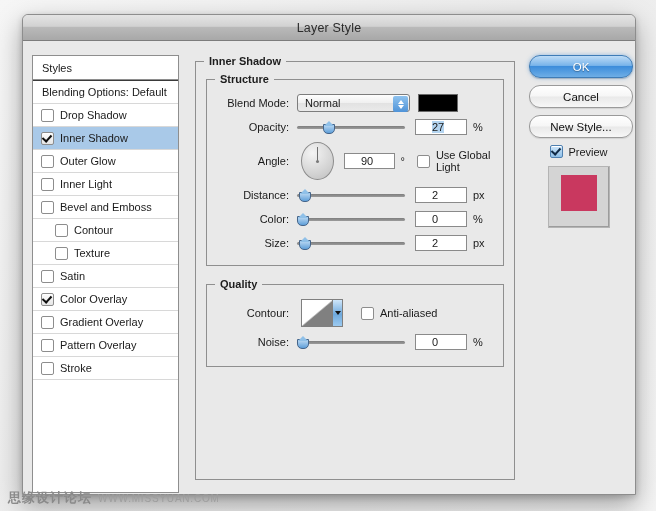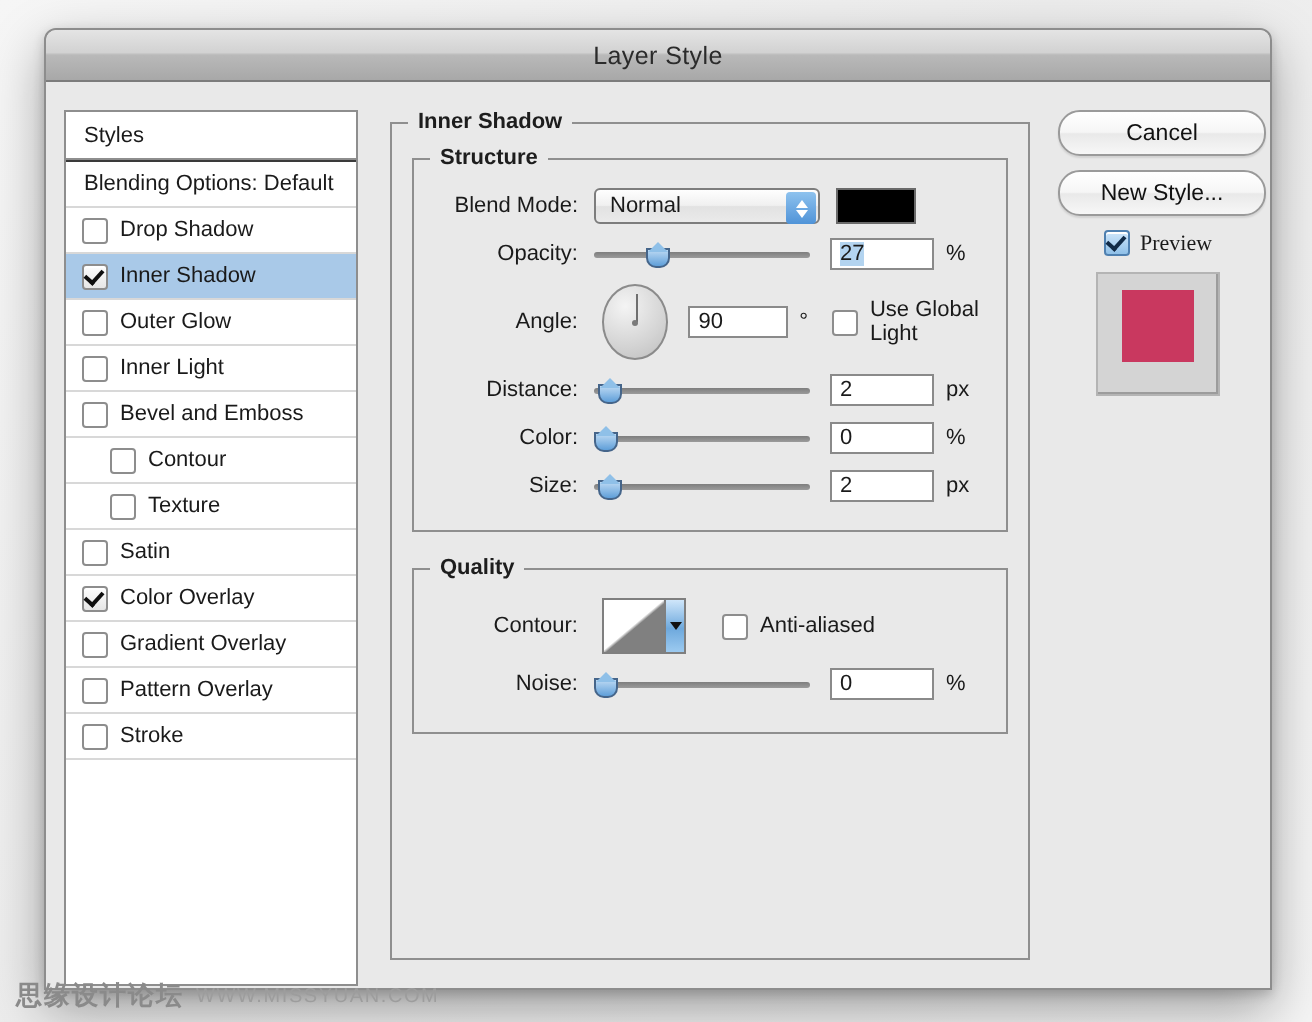--- a/index.html
+++ b/index.html
@@ -94,21 +94,21 @@
   .thumb{position:absolute;top:1px;width:12px;height:12px;}
   .thumb:before{content:"";position:absolute;left:0;top:3px;width:10px;height:8px;
     background:linear-gradient(to bottom,#bcd9f3,#5f9fd9);border:1px solid #45658a;
     border-radius:0 0 5px 5px;}
   .thumb:after{content:"";position:absolute;left:1px;top:0px;width:0;height:0;
     border-left:5px solid transparent;border-right:5px solid transparent;
     border-bottom:5px solid #8fc0e8;}
 
   .numfield{
     width:52px;height:16px;border:1px solid #8a8a8a;background:#fff;margin-left:10px;
-    font-size:11px;display:flex;align-items:center;padding-left:4px;box-sizing:border-box;
+    font-size:11px;display:flex;align-items:center;padding-left:16px;box-sizing:border-box;
   }
   .numfield.sel > span{background:#b3d4f0;}
   .unit{margin-left:6px;font-size:11px;}
 
   
   .dial{width:36px;height:36px;border-radius:50%;
     background:radial-gradient(circle at 34% 28%,#f4f4f4,#d3d3d3 62%,#bdbdbd 100%);
     border:1px solid #8b8b8b;position:relative;margin-left:4px;}
   .dial .needle{position:absolute;left:50%;top:4px;width:1px;height:14px;background:#6f6f6f;}
   .dial .hub{position:absolute;left:50%;top:50%;width:3px;height:3px;margin:-1.5px 0 0 -1.5px;
@@ -134,21 +134,21 @@
     font-size:11.5px;color:#111;margin-bottom:7px;
     background:linear-gradient(to bottom,#ffffff 0%,#f6f6f6 48%,#e9e9e9 52%,#f7f7f7 100%);
     box-shadow:0 1px 1px rgba(0,0,0,.10);
   }
   .btn.default{
     color:#fff;border:1px solid #3f7cb6;
     background:linear-gradient(to bottom,#bedcf6 0%,#79b4ea 45%,#3d8ddb 50%,#6eaee6 100%);
     text-shadow:0 1px 1px rgba(0,0,0,.35);
     box-shadow:0 0 4px rgba(70,140,210,.55),0 1px 1px rgba(0,0,0,.18);
   }
-  #preview-row{display:flex;align-items:center;justify-content:center;margin:2px 0 8px 0;font-family:Liberation Serif, serif;}
+  #preview-row{display:flex;align-items:center;justify-content:center;margin:2px 0 8px 0;}
   #preview-row .cb{margin-right:5px;background:linear-gradient(to bottom,#cfe6fa,#8fc0e8);border-color:#4f80b0;}
   #preview-row .cb:after{border-color:#102a46;}
   #preview-box{width:60px;height:60px;background:#d4d4d4;border:1px solid #b4b4b4;
     margin:0 auto;display:flex;align-items:center;justify-content:center;
     box-shadow:-1px -1px 0 #9c9c9c inset;}
   #preview-sq{width:36px;height:36px;background:#c9385f;margin:-4px 0 4px 0;}
 
   
   #watermark{position:absolute;left:8px;top:489px;display:flex;align-items:center;gap:6px;}
   #wm-cn{font-size:13px;color:#8a8a8a;font-family:"DejaVu Sans",sans-serif;font-weight:bold;letter-spacing:1px;}
@@ -341,20 +341,21 @@
             <div class="numfield">
               <span>0</span>
             </div>
             <div class="unit">%</div>
           </div>
         </fieldset>
       </fieldset>
     </div>
 
     <div id="rightcol">
+      <div class="btn default">OK</div>
       <div class="btn">Cancel</div>
       <div class="btn">New Style...</div>
       <div id="preview-row">
         <span class="cb checked"></span>
         <span>Preview</span>
       </div>
       <div id="preview-box">
         <div id="preview-sq" style="background: rgb(201, 56, 95);"></div>
       </div>
     </div>

